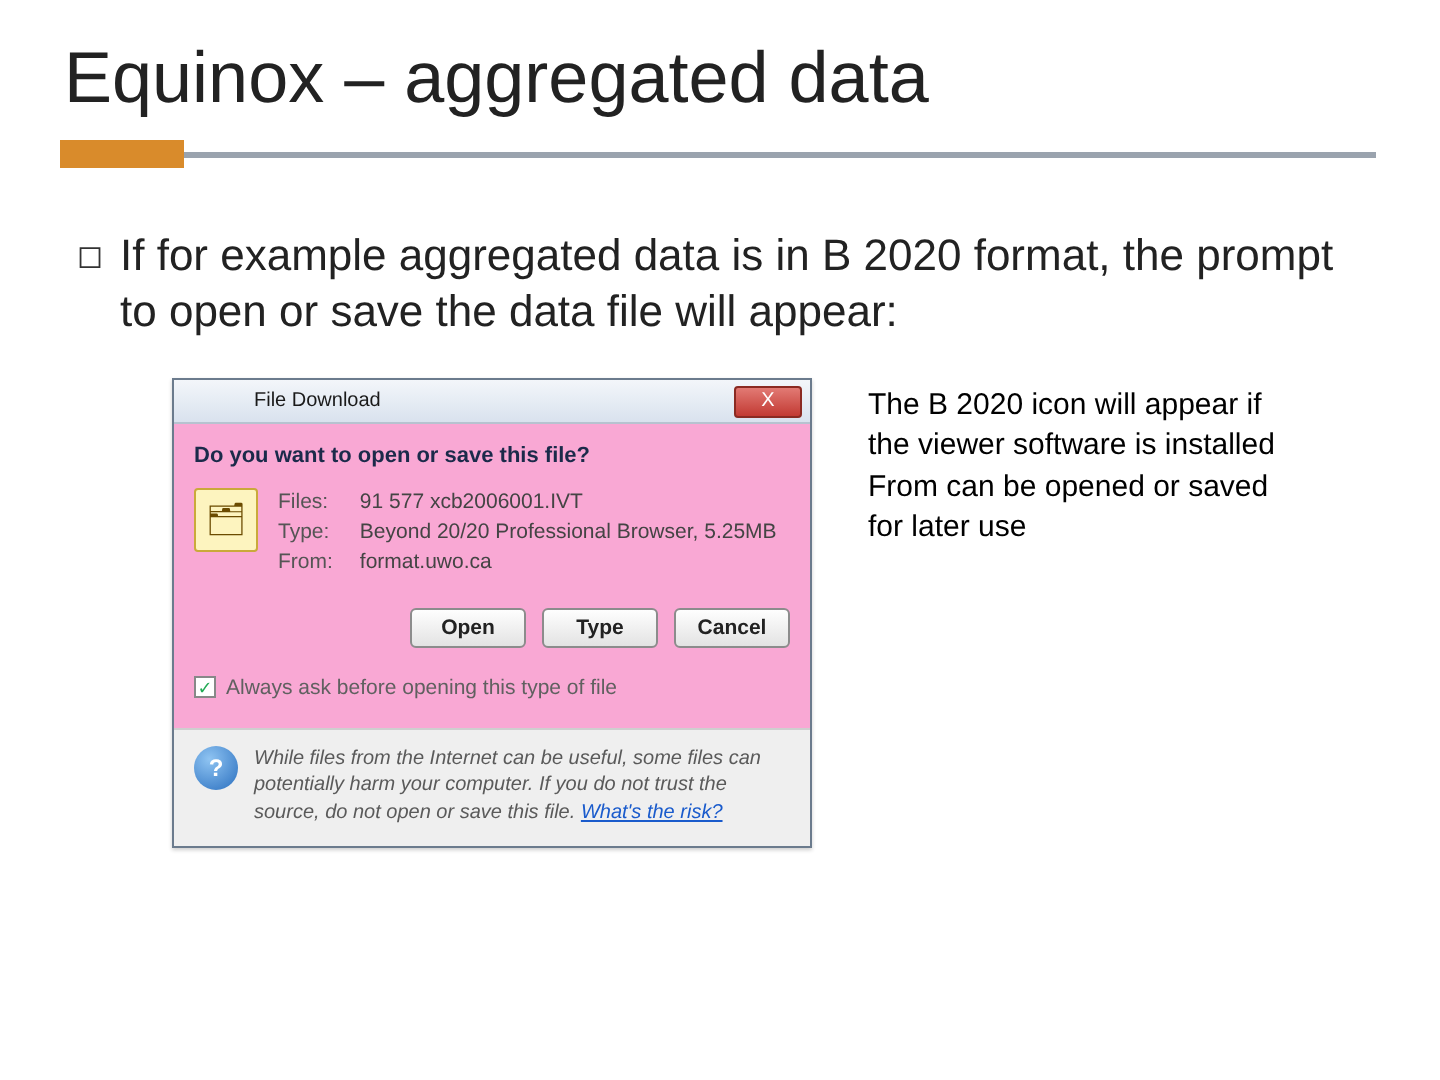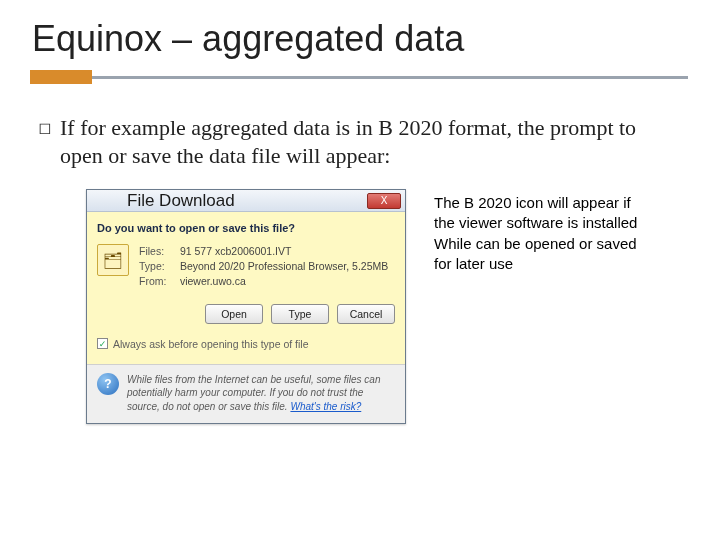--- a/index.html
+++ b/index.html
@@ -4,38 +4,38 @@
 <style>
   * { margin: 0; padding: 0; box-sizing: border-box; }
   html, body { width: 720px; height: 540px; background: #fff; font-family: Arial, sans-serif; overflow: hidden; }
   .slide { position: relative; width: 720px; height: 540px; padding: 18px 30px 0 30px; }
   .title { font-size: 36px; font-weight: 400; color: #222; margin-left: 2px; }
   .underline-area { margin-top: 10px; }
   .orange-seg { display: inline-block; width: 62px; height: 14px; background: #d98b2b; vertical-align: top; }
   .grey-line { display: inline-block; width: 596px; height: 3px; background: #9aa3ae; vertical-align: top; margin-top: 6px; }
   .body { margin-top: 26px; display: flex; }
   .bullet-col { width: 30px; text-align: center; font-size: 16px; color: #333; padding-top: 4px; }
-  .bullet-text { font-size: 22px; color: #222; line-height: 1.25; flex: 1; padding-right: 6px; font-family: Liberation Serif, serif; }
+  .bullet-text { font-size: 22px; color: #222; line-height: 1.25; flex: 1; padding-right: 6px; }
   .content-row { margin-top: 20px; display: flex; align-items: flex-start; }
   .dialog-wrap { margin-left: 56px; }
   .side-text { margin-left: 28px; font-size: 15px; color: #000; line-height: 1.35; width: 220px; padding-top: 4px; }
 
   
   .dialog { width: 320px; border: 1px solid #6b7b8d; background: #ececec; font-family: "Segoe UI", Tahoma, sans-serif; font-size: 11px; color: #222; box-shadow: 0 1px 2px rgba(0,0,0,.2); }
   .dlg-titlebar { height: 22px; background: linear-gradient(#f3f6fa,#d9e2ee); border-bottom: 1px solid #b7c2d0; display: flex; align-items: center; padding: 0 4px 0 8px; justify-content: space-between; }
-  .dlg-title { font-size: 17px; color: #1a1a1a; padding-left: 32px; }
+  .dlg-title { font-size: 10px; color: #1a1a1a; padding-left: 32px; }
   .dlg-close { width: 34px; height: 16px; background: linear-gradient(#e27a74,#c23a33); border: 1px solid #8a2a22; border-radius: 2px; display: flex; align-items: center; justify-content: center; color: #fff; font-size: 10px; line-height: 1; }
-  .dlg-body { padding: 10px 10px 4px 10px; background: #fef9c3; }
+  .dlg-body { padding: 10px 10px 4px 10px; background: #f9a8d4; }
   .dlg-q { font-size: 11px; font-weight: bold; color: #1b2a4a; margin-bottom: 10px; }
   .file-row { display: flex; gap: 10px; margin-bottom: 10px; }
   .file-icon { width: 32px; height: 32px; background: #fdf4bf; border: 1px solid #caa93a; border-radius: 2px; display:flex; align-items:center; justify-content:center; }
   .file-icon-inner { font-size: 16px; color: #6b4b00; }
   .file-meta { font-size: 10.5px; color: #444; line-height: 1.45; }
   .file-meta .lbl { color: #555; display: inline-block; width: 38px; }
-  .dlg-buttons { display: flex; gap: 8px; justify-content: flex-end; padding: 4px 0 10px 0; }
+  .dlg-buttons { display: flex; gap: 8px; justify-content: flex-end; padding: 4px 0 10px 0; font-weight: bold; }
   .winbtn { min-width: 58px; height: 20px; background: linear-gradient(#fefefe,#e3e3e3); border: 1px solid #8c8c8c; border-radius: 3px; font-size: 10.5px; color: #222; text-align: center; line-height: 18px; }
   .dlg-check { font-size: 10.5px; color: #606060; display: flex; align-items: center; gap: 5px; padding: 4px 0 10px 0; }
   .chk { width: 11px; height: 11px; border: 1px solid #888; background: #fff; display: inline-flex; align-items: center; justify-content: center; font-size: 9px; color: #2a5; }
   .dlg-footer { border-top: 1px solid #cfcfcf; background: #efefef; padding: 8px 10px 10px 10px; display: flex; gap: 8px; }
   .shield { width: 22px; height: 22px; flex: 0 0 22px; border-radius: 50%; background: radial-gradient(circle at 35% 30%, #8fc4f2, #2a6fbf); display:flex; align-items:center; justify-content:center; color:#fff; font-size:12px; font-weight:bold; }
   .dlg-warn { font-size: 10px; color: #5a5a5a; line-height: 1.35; font-style: italic; }
   .dlg-warn .link { color: #1a5bcc; text-decoration: underline; }
 </style>
 </head>
 <body>
@@ -61,21 +61,21 @@
         </div>
         <div class="dlg-body">
           <div class="dlg-q">Do you want to open or save this file?</div>
           <div class="file-row">
             <div class="file-icon">
               <span class="file-icon-inner">🗂</span>
             </div>
             <div class="file-meta">
               <div><span class="lbl">Files:</span> <span>91 577 xcb2006001.IVT</span></div>
               <div><span class="lbl">Type:</span> <span>Beyond 20/20 Professional Browser, 5.25MB</span></div>
-              <div><span class="lbl">From:</span> <span>viewer.uwo.ca</span></div>
+              <div><span class="lbl">From:</span> <span>format.uwo.ca</span></div>
             </div>
           </div>
           <div class="dlg-buttons">
             <div class="winbtn">Open</div>
             <div class="winbtn">Type</div>
             <div class="winbtn">Cancel</div>
           </div>
           <div class="dlg-check">
             <span class="chk">✓</span>
             <span>Always ask before opening this type of file</span>
@@ -85,16 +85,16 @@
           <div class="shield">?</div>
           <div class="dlg-warn">
             <span>While files from the Internet can be useful, some files can potentially harm your computer. If you do not trust the source, do not open or save this file. </span><span class="link">What's the risk?</span>
           </div>
         </div>
       </div>
     </div>
 
     <div class="side-text">
       <div>The B 2020 icon will appear if the viewer software is installed</div>
-      <div>While can be opened or saved for later use</div>
+      <div>From can be opened or saved for later use</div>
     </div>
   </div>
 </div>
 
 </body></html>

